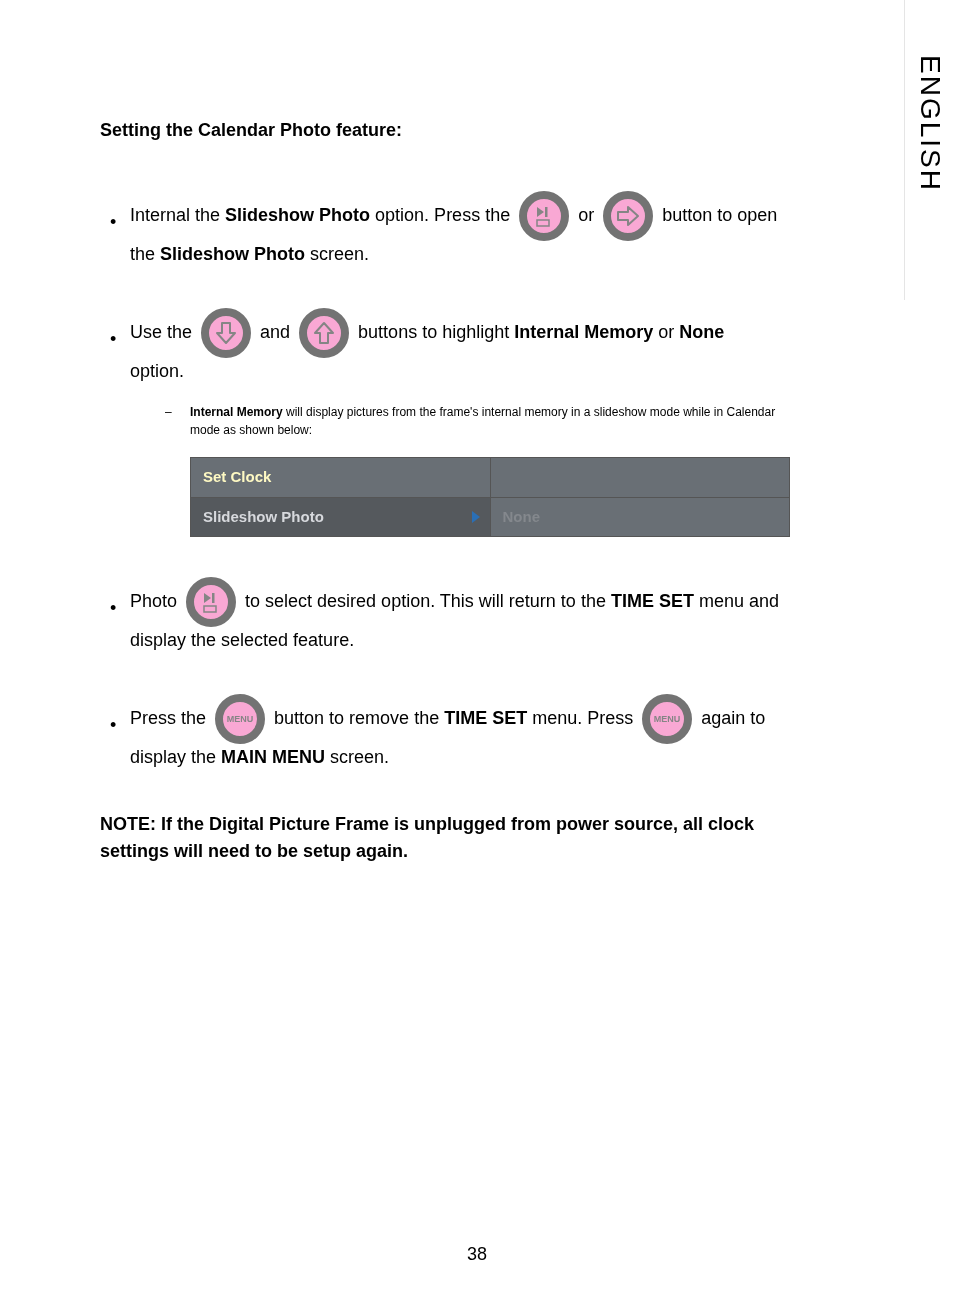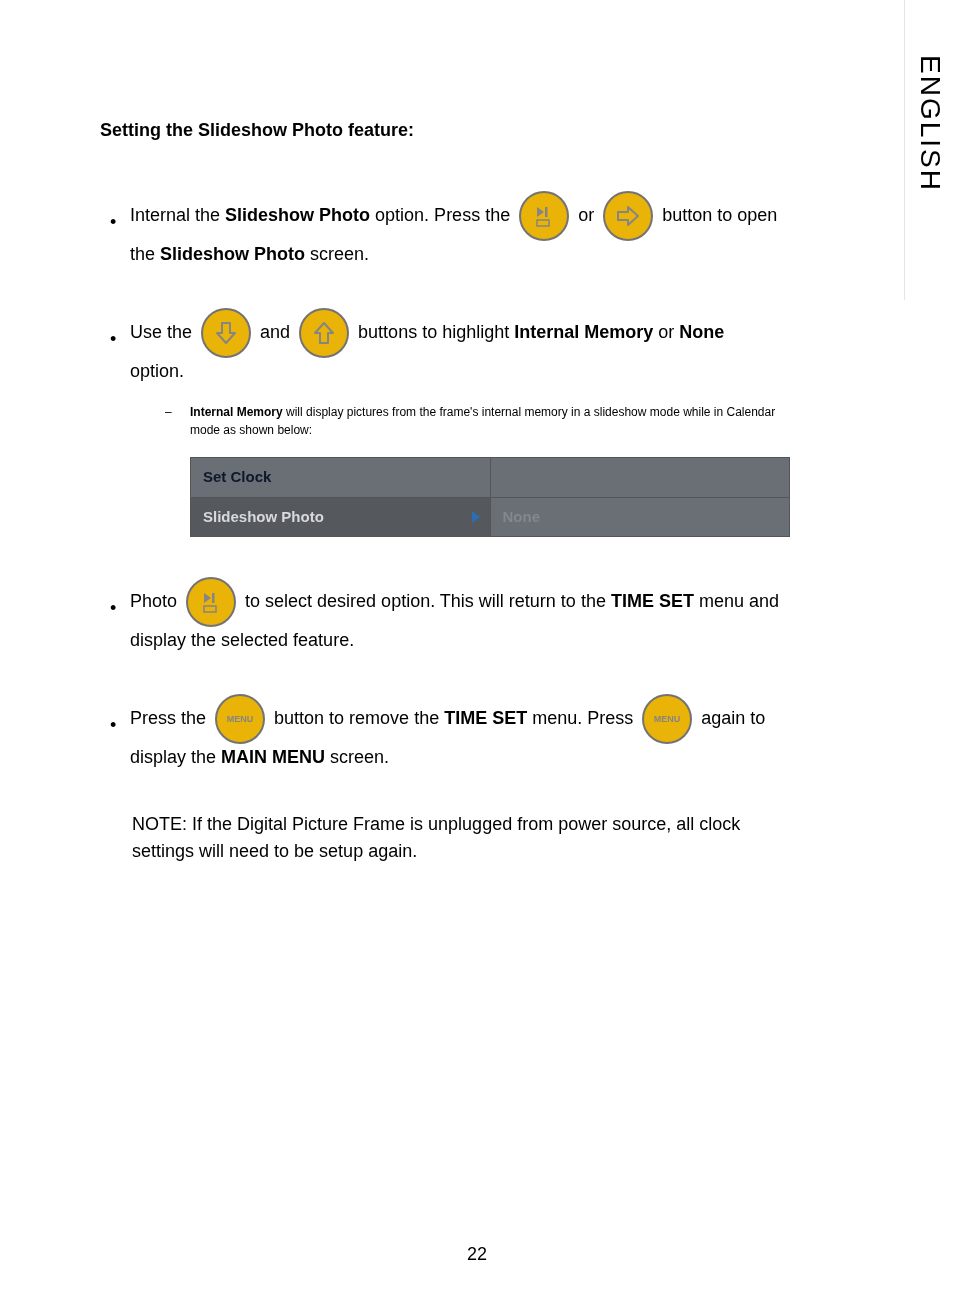--- a/index.html
+++ b/index.html
@@ -78,45 +78,45 @@
     content: "•";
     position: absolute;
     left: 115px;
     top: 0;
   }
   .b { font-weight: bold; }
   .icon-btn {
     display: inline-block;
     width: 50px;
     height: 50px;
-    border: 2px solid #737373;
+    border: 8px solid #737373;
     border-radius: 50%;
     vertical-align: middle;
     position: relative;
     margin: 0 4px;
-    background: #eab308;
+    background: #f9a8d4;
     text-align: center;
   }
   .icon-btn svg {
     position: absolute;
     top: 50%; left: 50%;
     transform: translate(-50%, -50%);
   }
   .menu-table {
     margin: 18px 0 10px 60px;
     border: 1px solid #555;
     width: 600px;
     border-collapse: collapse;
   }
   .menu-table td {
     border: 1px solid #555;
     padding: 8px 12px;
     font-size: 15px;
     font-weight: bold;
-    color: #0f172a;
+    color: #fef9c3;
     background: #696f75;
     height: 28px;
     position: relative;
   }
   .menu-table td.left { width: 50%; }
   .menu-table td.right { width: 50%; }
   .menu-table td.selected-left {
     color: #d7d9dd;
     background: #55595d;
   }
@@ -138,25 +138,24 @@
   .dot-sel {
     position: absolute;
     right: 12px;
     top: 50%;
     transform: translateY(-50%);
     width: 12px; height: 12px;
     border-radius: 50%;
     background: radial-gradient(circle at 35% 35%, #fff, #ff8a00 60%, #c94f00);
   }
   .note-final {
-    font-weight: normal;
+    font-weight: bold;
     font-size: 18px;
     line-height: 1.5;
     margin-top: 8px;
-    margin-left: 32px;
   }
   .page-num {
     position: absolute;
     bottom: 30px;
     left: 50%;
     transform: translateX(-50%);
     font-size: 18px;
   }
   .menu-text {
     font-size: 9px;
@@ -168,21 +167,21 @@
 </style>
 </head>
 <body>
 
 <div class="side-tab">
   <div class="side-label">ENGLISH</div>
 </div>
 
 <div class="content">
 
-  <div class="heading">Setting the Slideshow Photo feature:</div>
+  <div class="heading">Setting the Calendar Photo feature:</div>
 
   <ul class="outer">
 
     <li class="with-icon">
       <span>Internal the </span><span class="b">Slideshow Photo</span><span> option. Press the </span><span class="icon-btn"><svg width="22" height="22" viewBox="0 0 22 22">
             <g fill="#858585">
               <polygon points="4,2 11,7 4,12"></polygon>
               <rect x="12" y="2" width="2.5" height="10"></rect>
               <rect x="4" y="15" width="12" height="6" fill="none" stroke="#858585" stroke-width="1.5"></rect>
             </g>
@@ -233,13 +232,13 @@
           </svg></span><span> button to remove the </span><span class="b">TIME SET</span><span> menu. Press </span><span class="icon-btn"><svg width="40" height="20" viewBox="0 0 40 20">
             <text x="20" y="13" class="menu-text">MENU</text>
           </svg></span><span> again to display the </span><span class="b">MAIN MENU</span><span> screen.</span>
     </li>
   </ul>
 
   <div class="note-final">NOTE: If the Digital Picture Frame is unplugged from power source, all clock settings will need to be setup again.</div>
 
 </div>
 
-<div class="page-num">22</div>
+<div class="page-num">38</div>
 
 </body></html>

